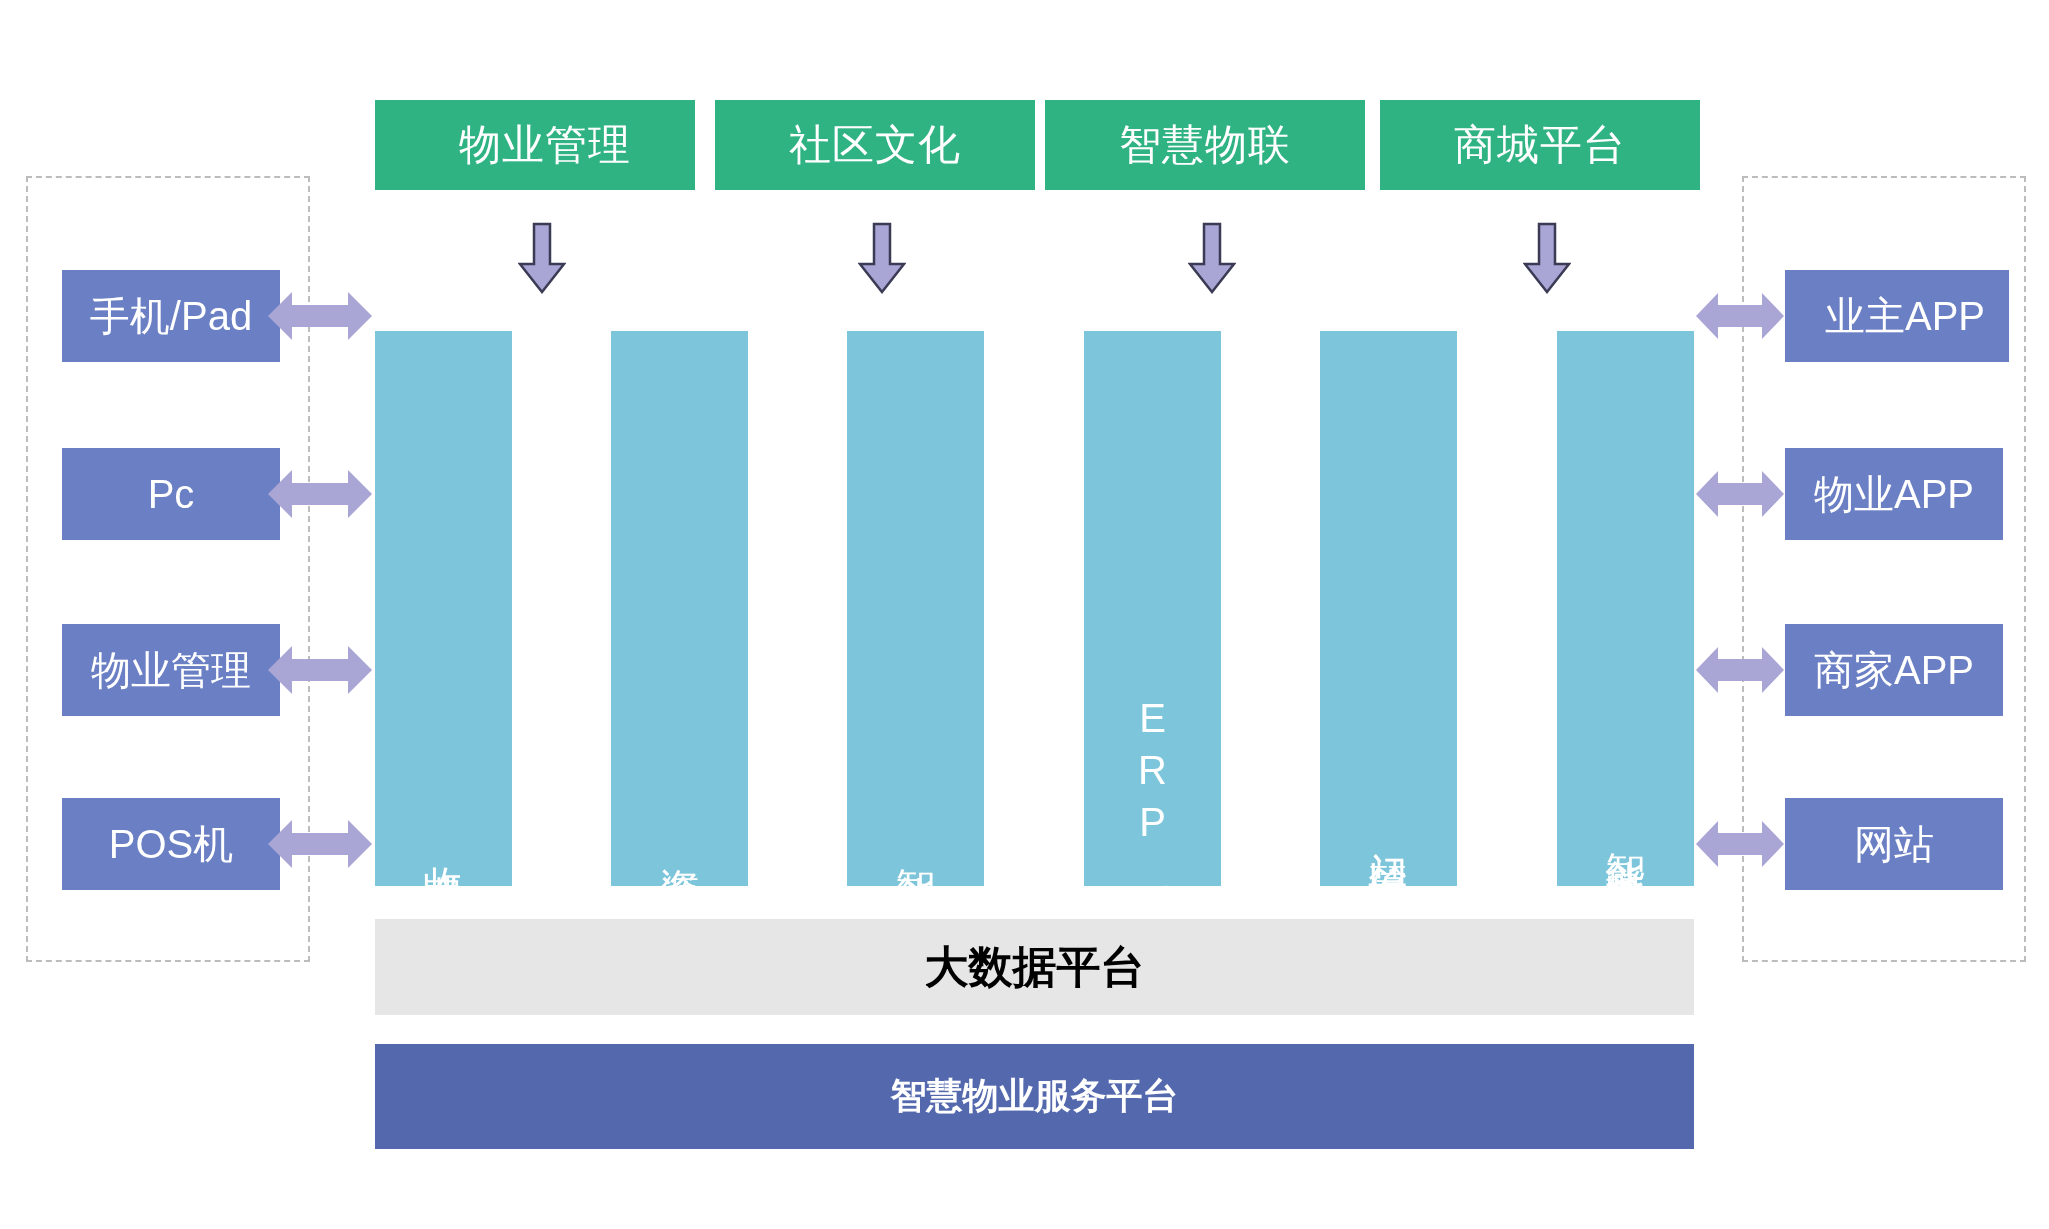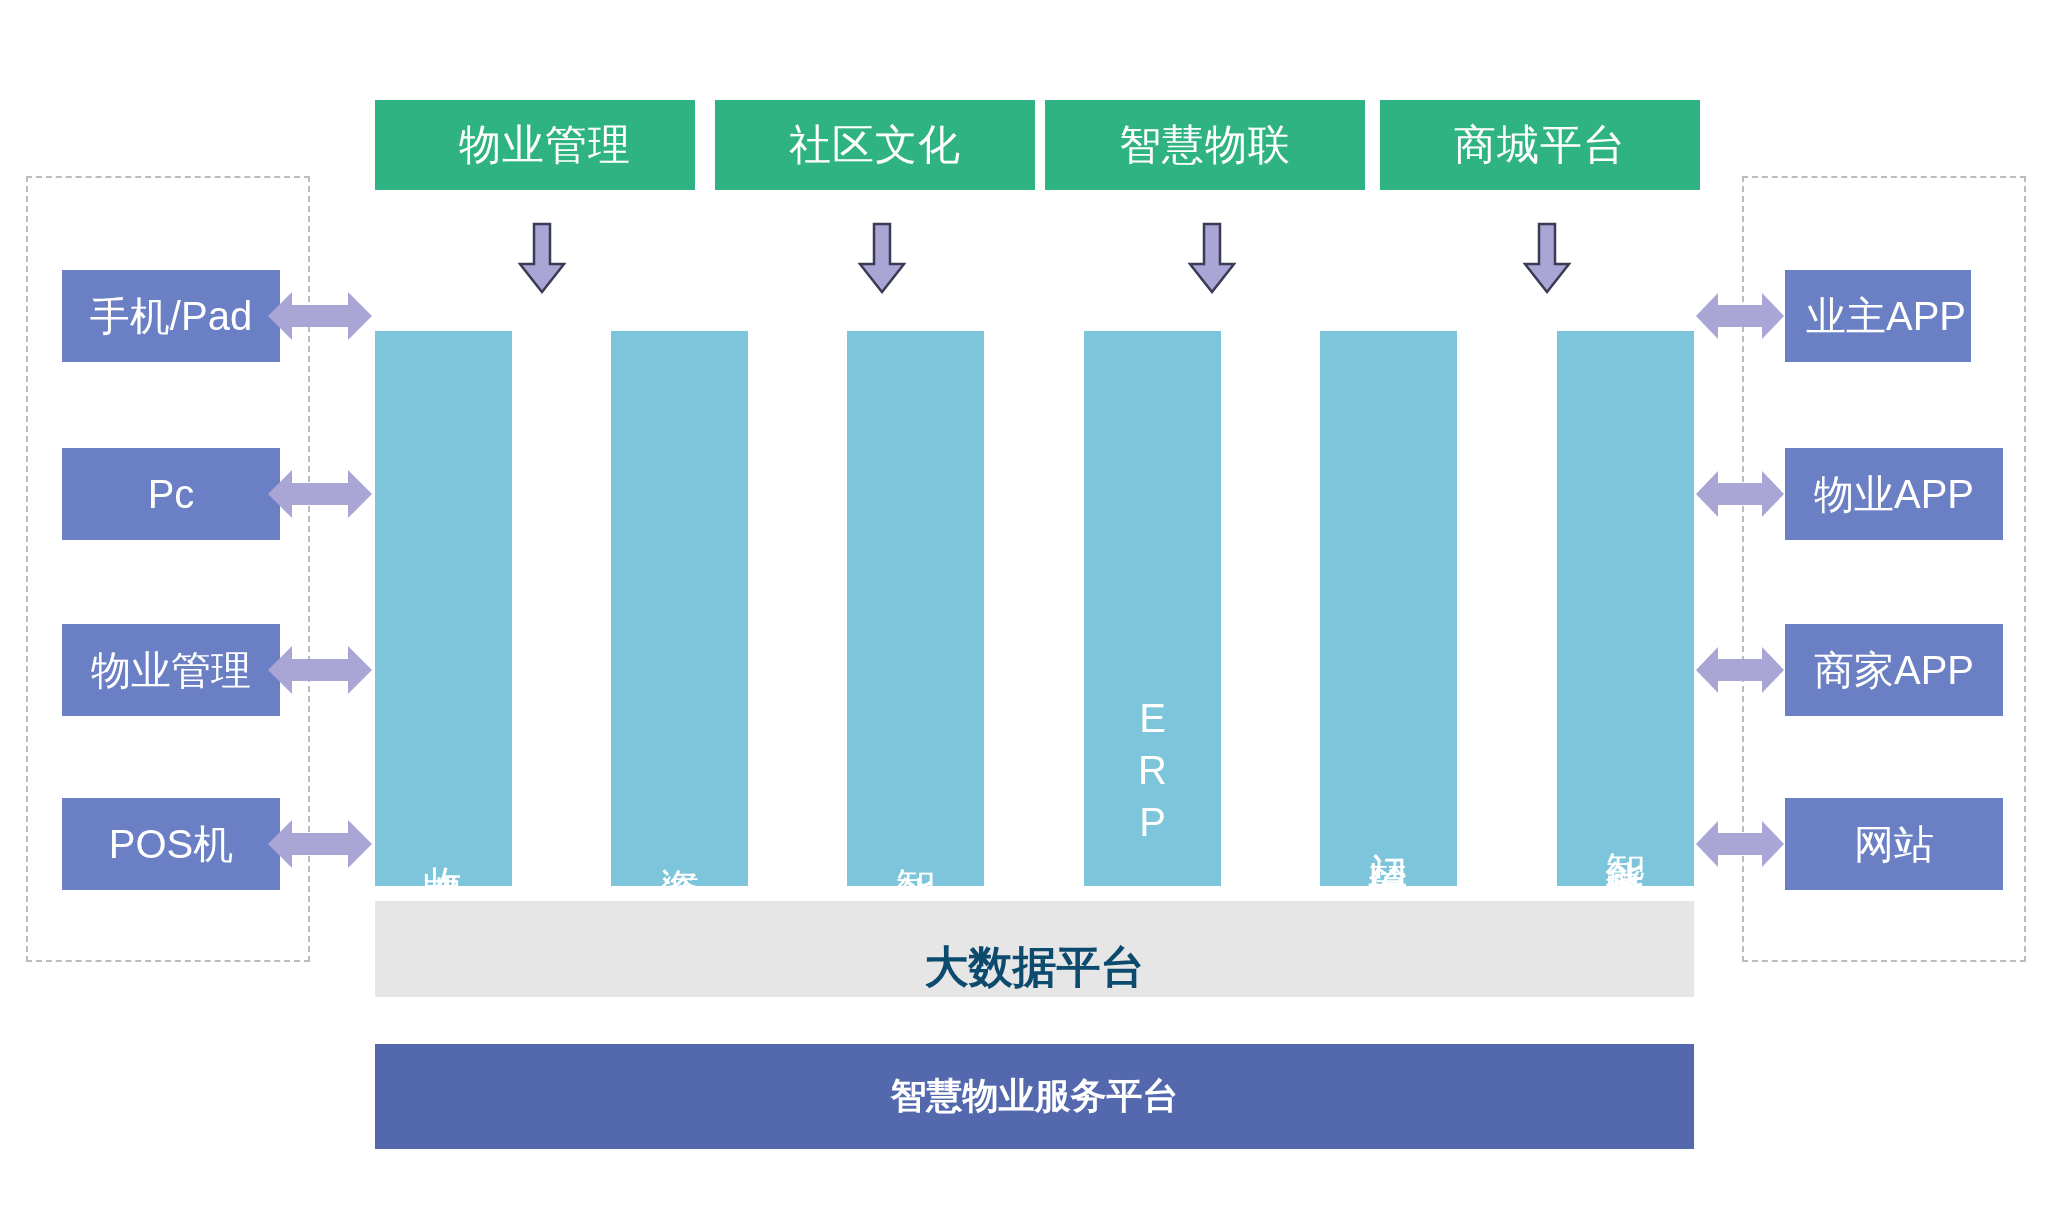--- a/index.html
+++ b/index.html
@@ -62,24 +62,25 @@
     font-size:40px;
     letter-spacing:8px;
     line-height:1.05;
     white-space:nowrap;
   }
 
   
   .gray-bar{
     position:absolute;
     background:#e6e6e6;
-    color:#0c4a6e;
-    display:flex;align-items:flex-end;justify-content:center;
+    color:#000000;
+    display:flex;align-items:center;justify-content:center;
     font-size:44px;font-weight:bold;
     box-sizing:border-box;
+    margin-top:18px;
   }
   .indigo-bar{
     position:absolute;
     background:#5468ae;
     color:#ffffff;
     display:flex;align-items:center;justify-content:center;
     font-size:36px;font-weight:bold;
     box-sizing:border-box;
   }
 
@@ -158,21 +159,21 @@
     </svg>
   </div>
   <div class="arrow-lr" style="left:266px;top:815px;">
     <svg width="108" height="58" viewBox="0 0 108 58">
       <polygon points="2,29 26,5 26,18 82,18 82,5 106,29 82,53 82,40 26,40 26,53" fill="#a9a6d6"></polygon>
     </svg>
   </div>
 
   <div class="dashed-group" id="right-group"></div>
 
-  <div class="blue-box" style="left:1785px;top:270px;width:186px;height:92px;padding-left:16px;">
+  <div class="blue-box" style="left:1785px;top:270px;width:224px;height:92px;padding-left:16px;">
     <span>业主APP</span>
   </div>
   <div class="blue-box" style="left:1785px;top:448px;width:218px;height:92px;">
     <span>物业APP</span>
   </div>
   <div class="blue-box" style="left:1785px;top:798px;width:218px;height:92px;">
     <span>网站</span>
   </div>
   <div class="blue-box" style="left:1785px;top:624px;width:218px;height:92px;">
     <span>商家APP</span>

